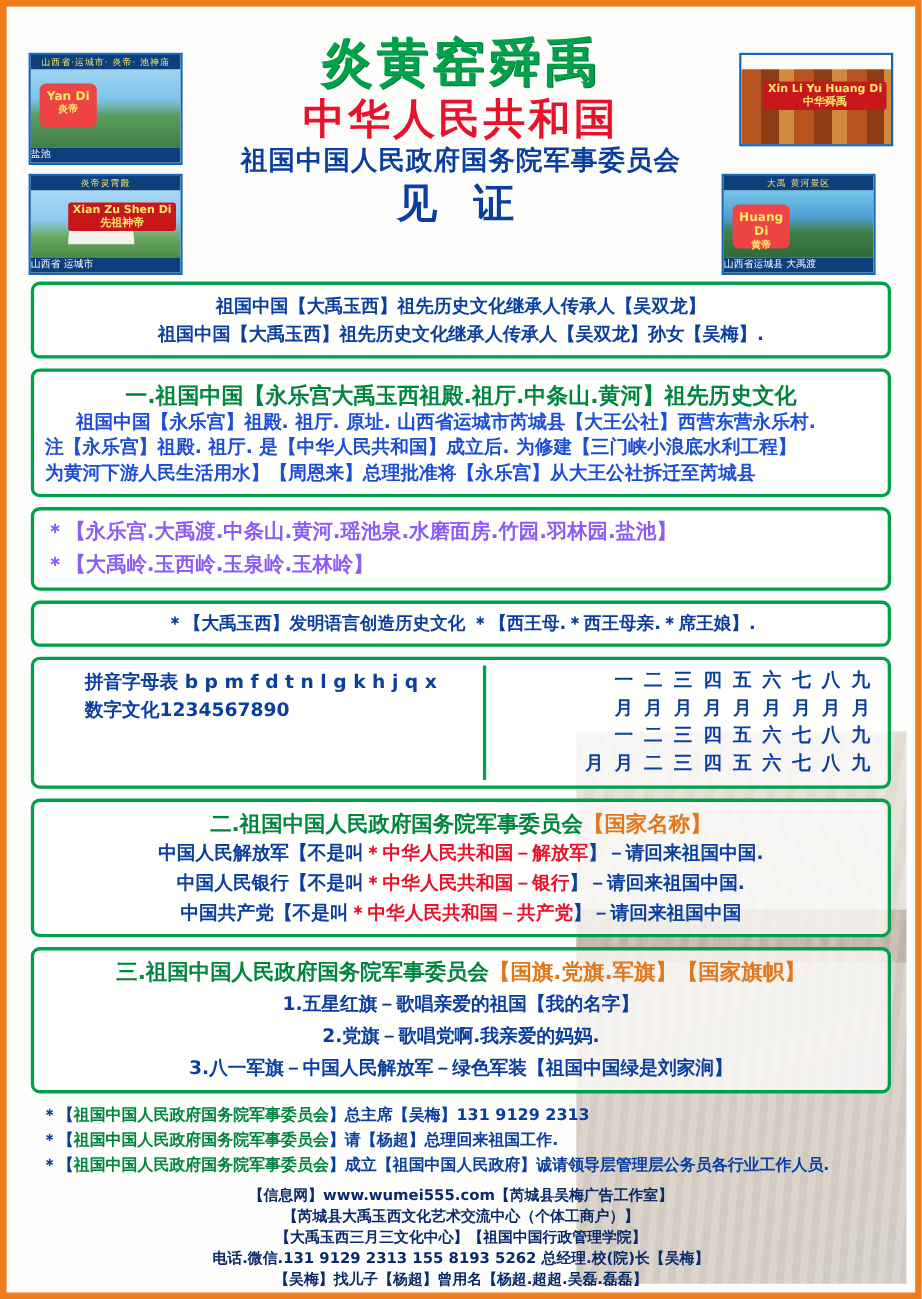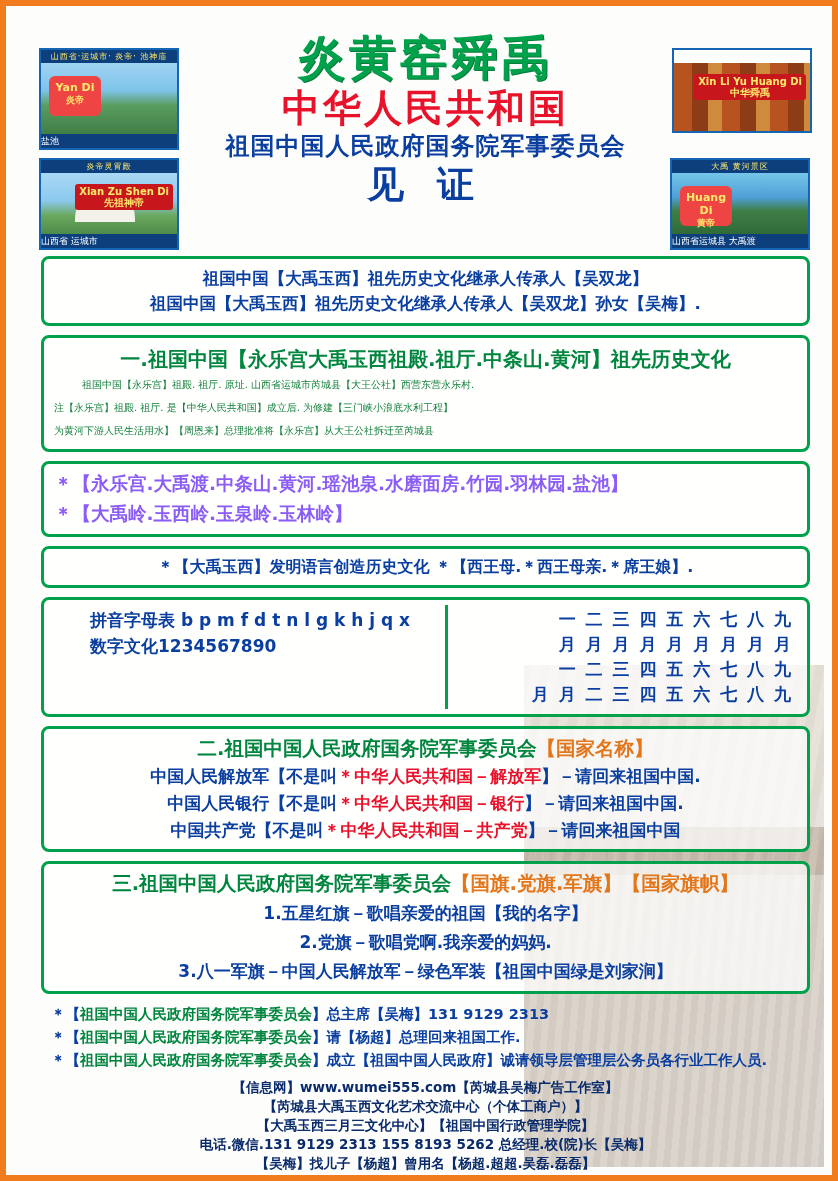--- a/index.html
+++ b/index.html
@@ -9,21 +9,20 @@
     font-family:"DejaVu Sans","Liberation Sans",sans-serif;
     overflow:hidden;
   }
   .poster{
     position:relative;
     width:838px;height:1181px;
     box-sizing:border-box;
     border:6px solid #f07c1e;
     background:#fdfdfb;
     overflow:hidden;
-    padding-left:13px;
   }
   .bgphoto{
     position:absolute;right:8px;bottom:8px;width:300px;height:340px;
     background:
       linear-gradient(145deg,rgba(150,120,90,.35),rgba(90,70,55,.25)),
       repeating-linear-gradient(95deg,rgba(120,95,70,.18) 0 7px,rgba(190,165,130,.12) 7px 14px);
     opacity:.75;
     pointer-events:none;
   }
   .bgphoto2{
@@ -34,21 +33,21 @@
     opacity:.7;pointer-events:none;
   }
   .inner{position:relative;z-index:2;padding:0 10px;}
 
   
   .header{position:relative;height:250px;}
   .thumb{position:absolute;border:2px solid #1466b5;box-sizing:border-box;overflow:hidden;}
   .tl{left:10px;top:42px;width:140px;height:102px;}
   .bl{left:10px;top:152px;width:140px;height:92px;}
   .tr{right:10px;top:42px;width:140px;height:85px;}
-  .br{right:12px;top:152px;width:140px;height:92px;}
+  .br{right:26px;top:152px;width:140px;height:92px;}
   .thumb .capbar{
     position:absolute;left:0;right:0;top:0;height:13px;background:#0d3f7d;
     color:#ffe96b;font-size:8px;line-height:13px;text-align:center;letter-spacing:1px;
   }
   .thumb .capbot{
     position:absolute;left:0;right:0;bottom:0;height:14px;background:#0d3f7d;
     color:#ffffff;font-size:9px;line-height:14px;
   }
   .thumb .seal{
     position:absolute;left:8px;top:26px;width:52px;height:40px;border-radius:6px;
@@ -81,21 +80,21 @@
   
   .box{
     border:3px solid #00a14b;border-radius:8px;margin:0 12px 9px 12px;
     padding:7px 10px;background:rgba(255,255,255,.72);box-sizing:border-box;
   }
   .box.tight{padding:5px 10px;}
   .ctr{text-align:center;}
 
   .line-a{font-size:16.5px;font-weight:bold;color:#0a3fa0;line-height:25px;text-align:center;}
   .h2{font-size:20px;font-weight:bold;color:#00853f;line-height:28px;}
-  .body-p{font-size:10px;color:#15803d;line-height:23px;text-indent:28px;font-weight:normal;}
+  .body-p{font-size:17px;color:#1d4ed8;line-height:23px;text-indent:28px;font-weight:bold;}
   .body-p.noind{text-indent:0;}
   .star-line{font-size:18.5px;font-weight:bold;color:#8b5cf6;line-height:30px;}
   .mid-line{font-size:16px;font-weight:bold;color:#0a3fa0;line-height:26px;text-align:center;}
 
   .pinyin-row{display:flex;align-items:stretch;}
   .pinyin-left{flex:1.08;padding:2px 4px 2px 36px;}
   .pinyin-right{flex:1;border-left:3px solid #00a14b;padding:2px 4px 2px 20px;}
   .py{font-size:17px;color:#0a3fa0;line-height:26px;font-weight:bold;}
   .nm{font-size:17px;color:#0a3fa0;line-height:25px;letter-spacing:2px;font-weight:bold;text-align:right;}
 

